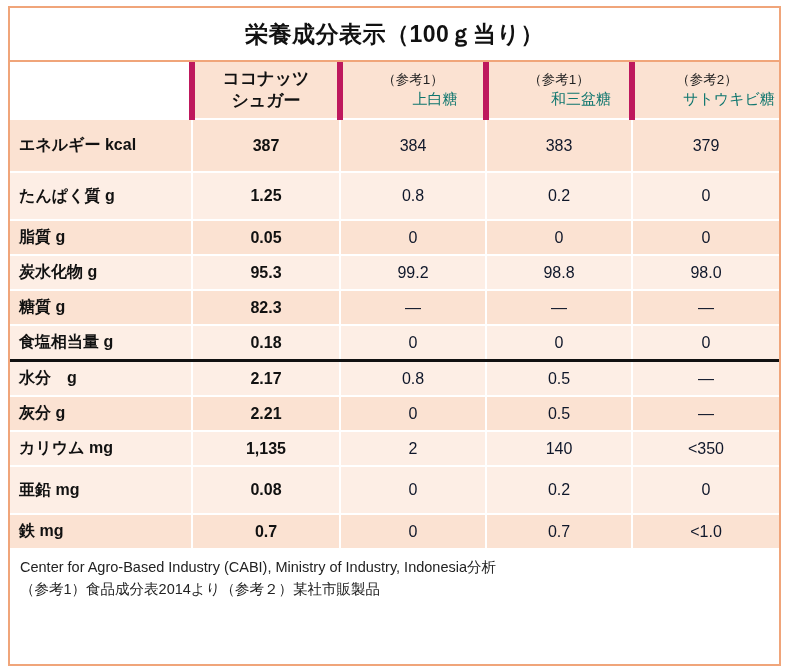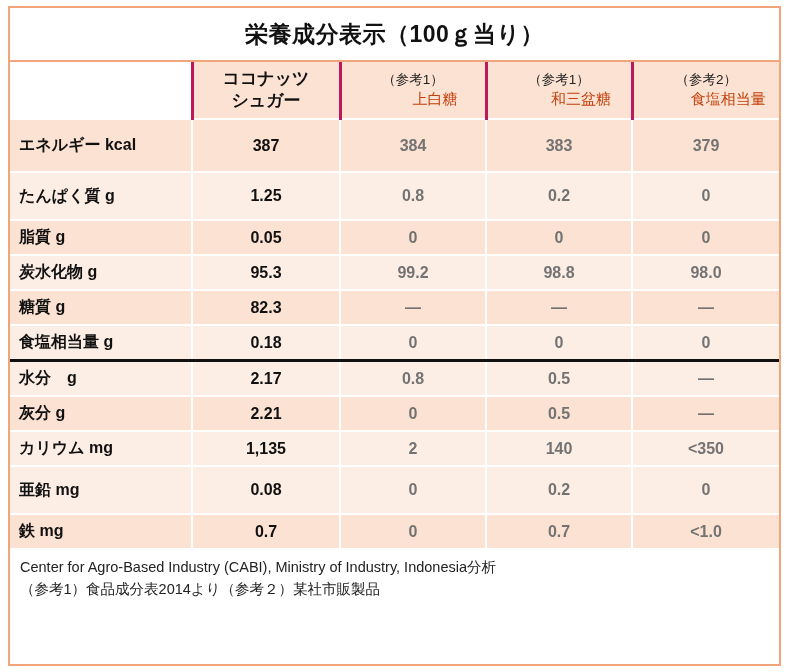--- a/index.html
+++ b/index.html
@@ -54,21 +54,21 @@
   }
   col.c0 { width: 182px; }
   col.c1 { width: 148px; }
   col.c2 { width: 146px; }
   col.c3 { width: 146px; }
   col.c4 { width: 147px; }
 
   .hdr-row th {
     height: 56px;
     background: #fbe2d2;
-    border-right: 3px solid #be185d;
+    border-right: 6px solid #be185d;
     border-bottom: 2px solid #ffffff;
     vertical-align: middle;
     text-align: center;
     font-weight: normal;
   }
   .hdr-row th:last-child { border-right: none; }
   .hdr-blank {
     background: #ffffff !important;
     border-right: 2px solid #ffffff;
   }
@@ -79,21 +79,21 @@
     color: #111;
   }
   .hdr-sub-small {
     font-size: 13.5px;
     line-height: 1.35;
     color: #222;
   }
   .hdr-sub-name {
     font-size: 15px;
     line-height: 1.35;
-    color: #c2410c;
+    color: #0f766e;
     margin-left: 44px;
   }
   .row-label {
     text-align: left;
     padding-left: 9px !important;
     font-size: 16px;
     font-weight: bold;
     color: #111;
     border-right: 2px solid #ffffff;
   }
@@ -101,22 +101,22 @@
     text-align: center;
     font-size: 16px;
     border-right: 2px solid #ffffff;
   }
   .row-val:last-child { border-right: none; }
   .row-val.first {
     font-weight: bold;
     color: #111;
   }
   .row-val.other {
-    color: #737373;
-    font-weight: bold;
+    color: #0f172a;
+    font-weight: normal;
   }
   tr.body-row td {
     height: 33px;
     vertical-align: middle;
     border-bottom: 2px solid #ffffff;
   }
   tr.body-row.tall td { height: 51px; }
   tr.body-row.tall2 td { height: 46px; }
   tr.shade td { background: #fbe2d2; }
   tr.plain td { background: #fdeee5; }
@@ -160,21 +160,21 @@
           <th>
             <div class="hdr-sub-small">（参考1）</div>
             <div class="hdr-sub-name">上白糖</div>
           </th>
           <th>
             <div class="hdr-sub-small">（参考1）</div>
             <div class="hdr-sub-name">和三盆糖</div>
           </th>
           <th>
             <div class="hdr-sub-small">（参考2）</div>
-            <div class="hdr-sub-name">食塩相当量</div>
+            <div class="hdr-sub-name">サトウキビ糖</div>
           </th>
         </tr>
       </thead>
       <tbody>
 
         <tr class="body-row tall shade">
           <td class="row-label">エネルギー  kcal</td>
           <td class="row-val first">387</td>
           <td class="row-val other">384</td>
           <td class="row-val other">383</td>

